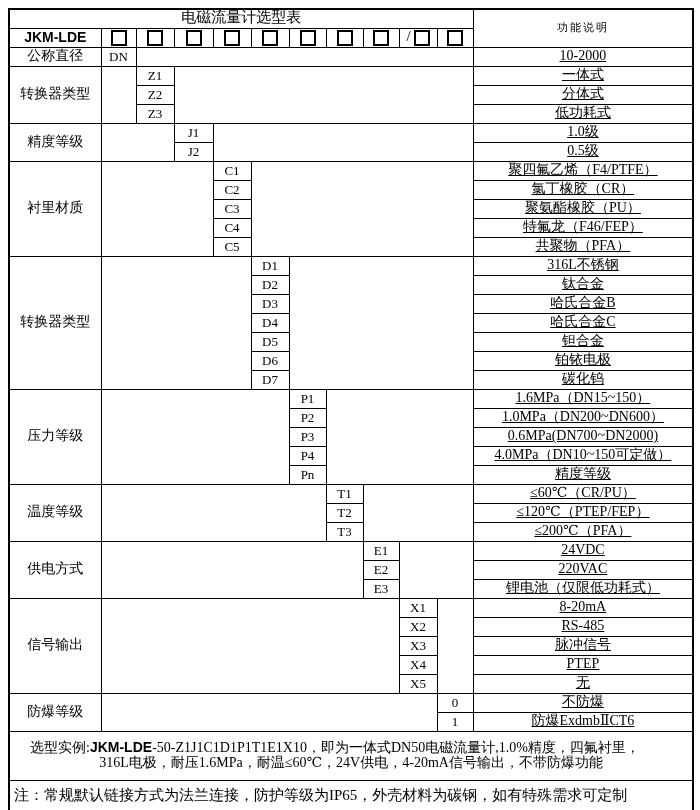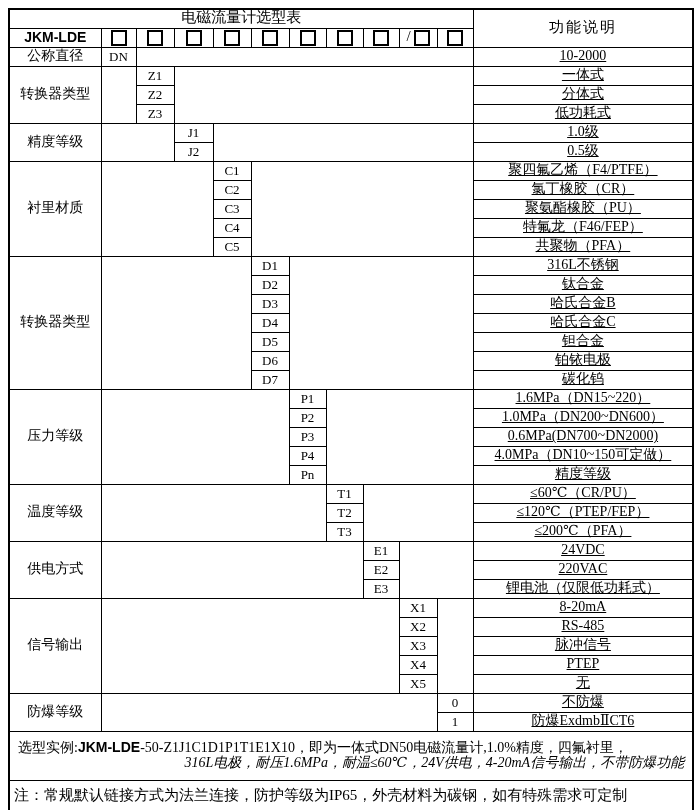--- a/index.html
+++ b/index.html
@@ -1,30 +1,30 @@
 <!DOCTYPE html>
 <html><head>
 <meta charset="utf-8">
 <style>
   html,body{margin:0;padding:0;background:#fff;}
   body{width:700px;height:810px;color:#000;font-family:"Liberation Serif","DejaVu Serif",serif;}
   table.sel{border-collapse:collapse;table-layout:fixed;width:684px;margin:8px 0 0 8px;border:2px solid #000;}
   td{border:1px solid #000;text-align:center;vertical-align:middle;padding:0;font-size:14px;line-height:1.05;white-space:nowrap;overflow:hidden;}
   tr{height:19px;}
   .title-cell{font-size:15px;font-family:Liberation Mono, monospace;}
-  .fn-head{font-size:15px;letter-spacing:2px;}
+  .fn-head{font-size:11px;letter-spacing:2px;}
   .model{font-family:"Liberation Sans","DejaVu Sans",sans-serif;font-weight:bold;font-size:14px;}
   .label{font-size:14px;}
   .code{font-size:13px;text-align:center;}
   .func{font-size:14px;text-decoration:underline;}
   .cbx{display:inline-block;width:12px;height:12px;border:2px solid #000;vertical-align:middle;background:#fff;}
   .slash{font-size:15px;margin-right:3px;}
-  .example-cell{height:44px;font-size:14px;padding:2px 8px;}
+  .example-cell{height:44px;font-size:14px;padding:2px 20px;}
   .example-cell .l1{text-align:left;}
-  .example-cell .l2{text-align:right;font-style:italic;}
+  .example-cell .l2{text-align:center;}
   .note-cell{height:31px;font-size:15px;text-align:left;padding-left:4px;}
   .mono-b{font-family:"Liberation Sans","DejaVu Sans",sans-serif;font-weight:bold;}
 </style>
 </head>
 <body>
 
 <table class="sel">
   <colgroup>
     <col style="width:92px">
       <col style="width:35px">
@@ -149,21 +149,21 @@
   <tr>
     <td class="code">D7</td>
     <td class="func">碳化钨</td>
   </tr>
 
   <tr>
     <td class="label" rowspan="5">压力等级</td>
     <td colspan="5" rowspan="5"></td>
     <td class="code">P1</td>
     <td colspan="4" rowspan="5"></td>
-    <td class="func">1.6MPa（DN15~220）</td>
+    <td class="func">1.6MPa（DN15~150）</td>
   </tr>
   <tr>
     <td class="code">P2</td>
     <td class="func">1.0MPa（DN200~DN600）</td>
   </tr>
   <tr>
     <td class="code">P3</td>
     <td class="func">0.6MPa(DN700~DN2000)</td>
   </tr>
   <tr>

